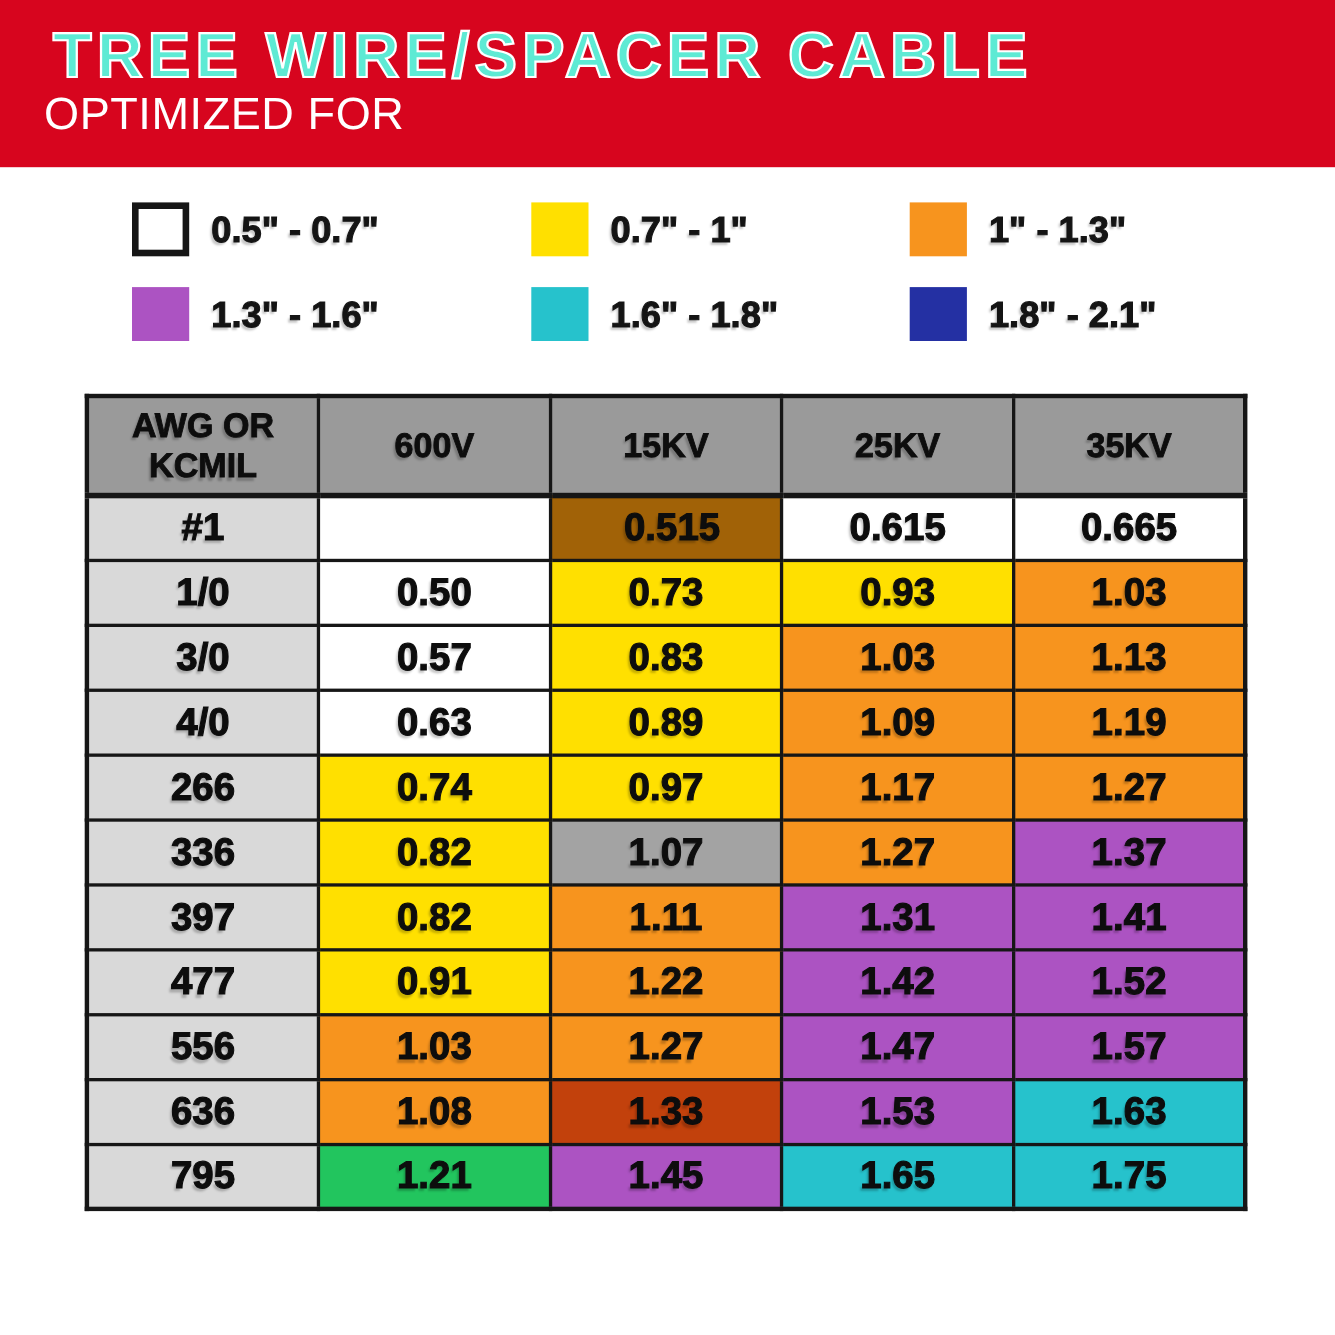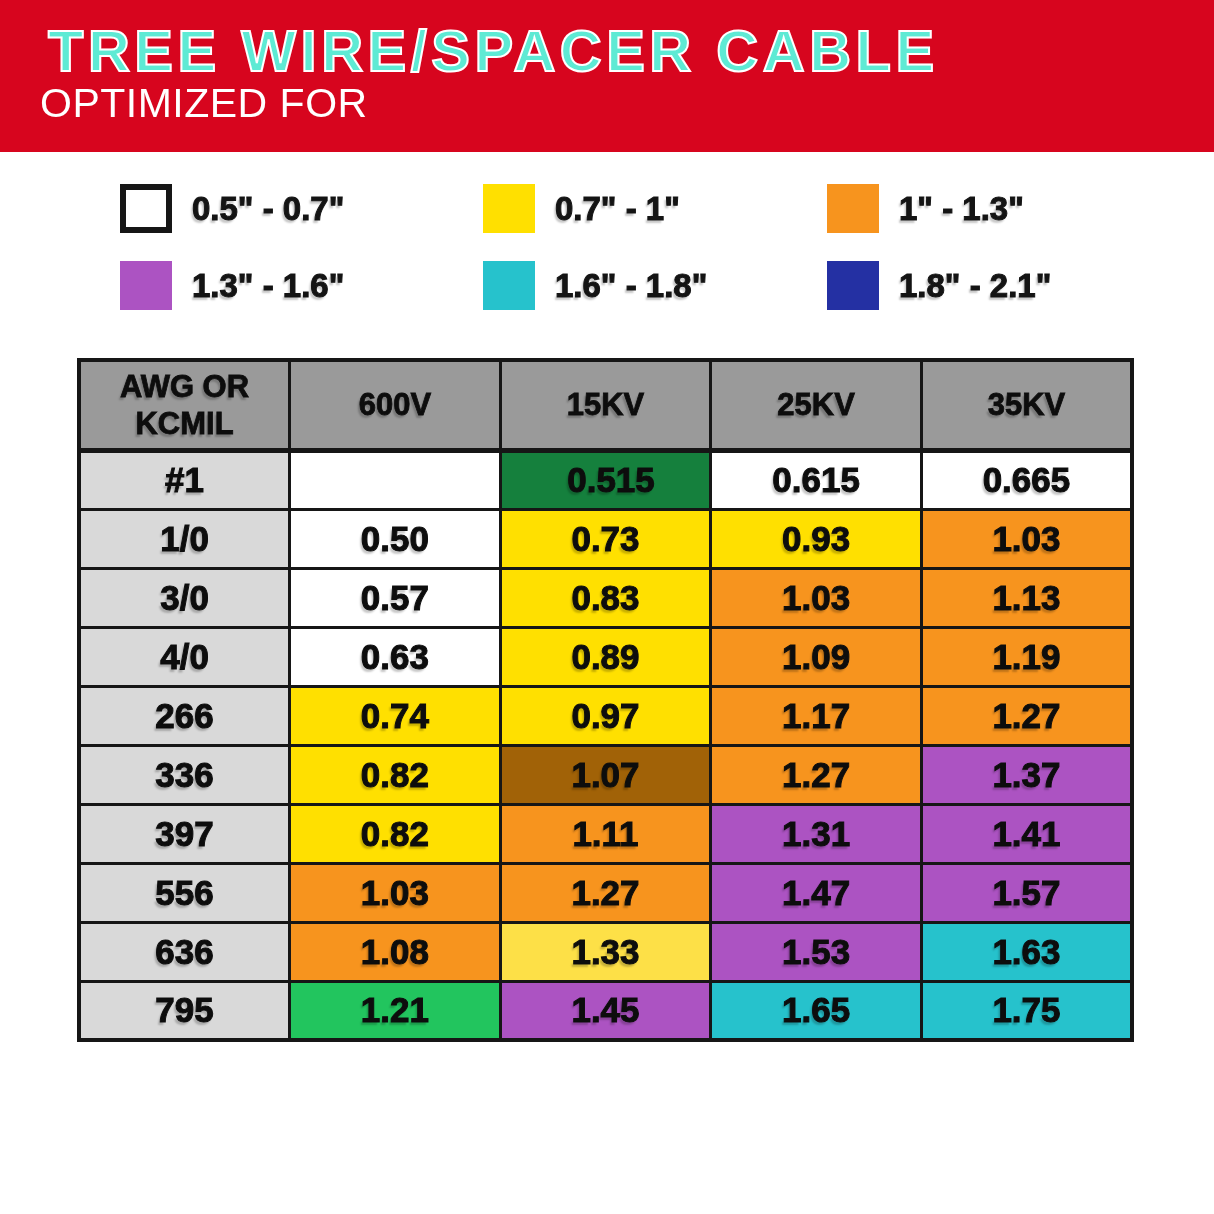--- a/index.html
+++ b/index.html
@@ -92,21 +92,21 @@
         <th style="background: rgb(154, 154, 154);">600V</th>
         <th style="background: rgb(154, 154, 154);">15KV</th>
         <th style="background: rgb(154, 154, 154);">25KV</th>
         <th style="background: rgb(154, 154, 154);">35KV</th>
       </tr>
     </thead>
   <tbody>
       <tr>
         <th style="background: rgb(217, 217, 217);">#1</th>
         <td style="background: rgb(255, 255, 255);"></td>
-        <td style="background: #15803d; padding-left: 11px;">0.515</td>
+        <td style="background: #a16207; padding-left: 11px;">0.515</td>
         <td style="background: rgb(255, 255, 255);">0.615</td>
         <td style="background: rgb(255, 255, 255);">0.665</td>
       </tr>
       <tr>
         <th style="background: rgb(217, 217, 217);">1/0</th>
         <td style="background: rgb(255, 255, 255);">0.50</td>
         <td style="background: rgb(255, 224, 0);">0.73</td>
         <td style="background: rgb(255, 224, 0);">0.93</td>
         <td style="background: rgb(247, 148, 30);">1.03</td>
       </tr>
@@ -127,42 +127,49 @@
       <tr>
         <th style="background: rgb(217, 217, 217);">266</th>
         <td style="background: rgb(255, 224, 0); margin-top: 29px;">0.74</td>
         <td style="background: rgb(255, 224, 0);">0.97</td>
         <td style="background: rgb(247, 148, 30);">1.17</td>
         <td style="background: rgb(247, 148, 30);">1.27</td>
       </tr>
       <tr>
         <th style="background: rgb(217, 217, 217);">336</th>
         <td style="background: rgb(255, 224, 0);">0.82</td>
-        <td style="background: #a16207;">1.07</td>
+        <td style="background: #a3a3a3;">1.07</td>
         <td style="background: rgb(247, 148, 30);">1.27</td>
         <td style="background: rgb(172, 83, 194);">1.37</td>
       </tr>
       <tr>
         <th style="background: rgb(217, 217, 217);">397</th>
         <td style="background: rgb(255, 224, 0);">0.82</td>
         <td style="background: rgb(247, 148, 30);">1.11</td>
         <td style="background: rgb(172, 83, 194);">1.31</td>
         <td style="background: rgb(172, 83, 194); margin-top: 40px;">1.41</td>
       </tr>
       <tr>
+        <th style="background: rgb(217, 217, 217);">477</th>
+        <td style="background: rgb(255, 224, 0);">0.91</td>
+        <td style="background: rgb(247, 148, 30);">1.22</td>
+        <td style="background: rgb(172, 83, 194);">1.42</td>
+        <td style="background: rgb(172, 83, 194);">1.52</td>
+      </tr>
+      <tr>
         <th style="background: rgb(217, 217, 217);">556</th>
         <td style="background: rgb(247, 148, 30);">1.03</td>
         <td style="background: rgb(247, 148, 30);">1.27</td>
         <td style="background: rgb(172, 83, 194);">1.47</td>
         <td style="background: rgb(172, 83, 194);">1.57</td>
       </tr>
       <tr>
         <th style="background: rgb(217, 217, 217);">636</th>
         <td style="background: rgb(247, 148, 30);">1.08</td>
-        <td style="background: #fde047;">1.33</td>
+        <td style="background: #c2410c;">1.33</td>
         <td style="background: rgb(172, 83, 194);">1.53</td>
         <td style="background: rgb(38, 194, 204);">1.63</td>
       </tr>
       <tr>
         <th style="background: rgb(217, 217, 217);">795</th>
         <td style="background: #22c55e;">1.21</td>
         <td style="background: rgb(172, 83, 194);">1.45</td>
         <td style="background: rgb(38, 194, 204);">1.65</td>
         <td style="background: rgb(38, 194, 204);">1.75</td>
       </tr>

